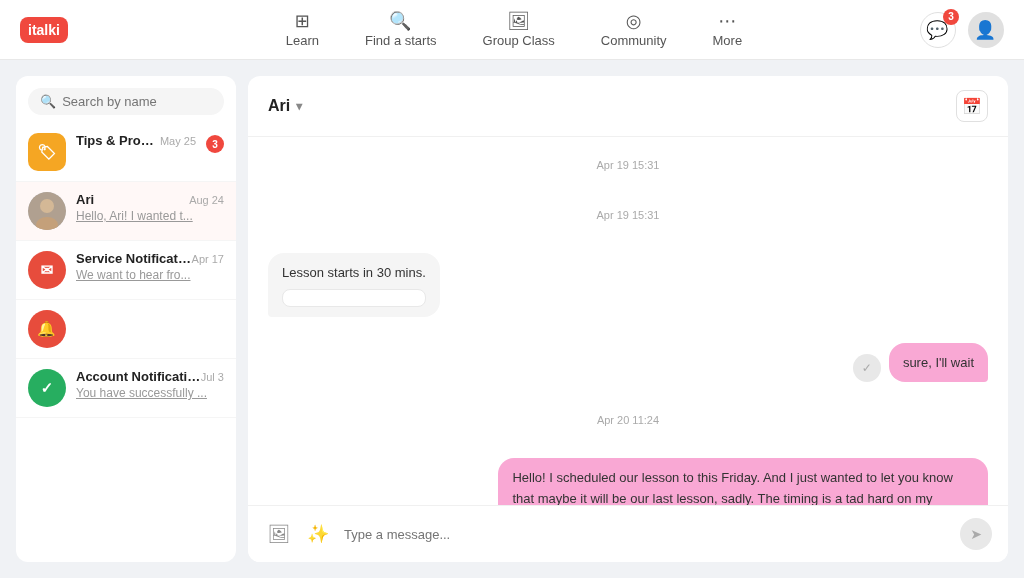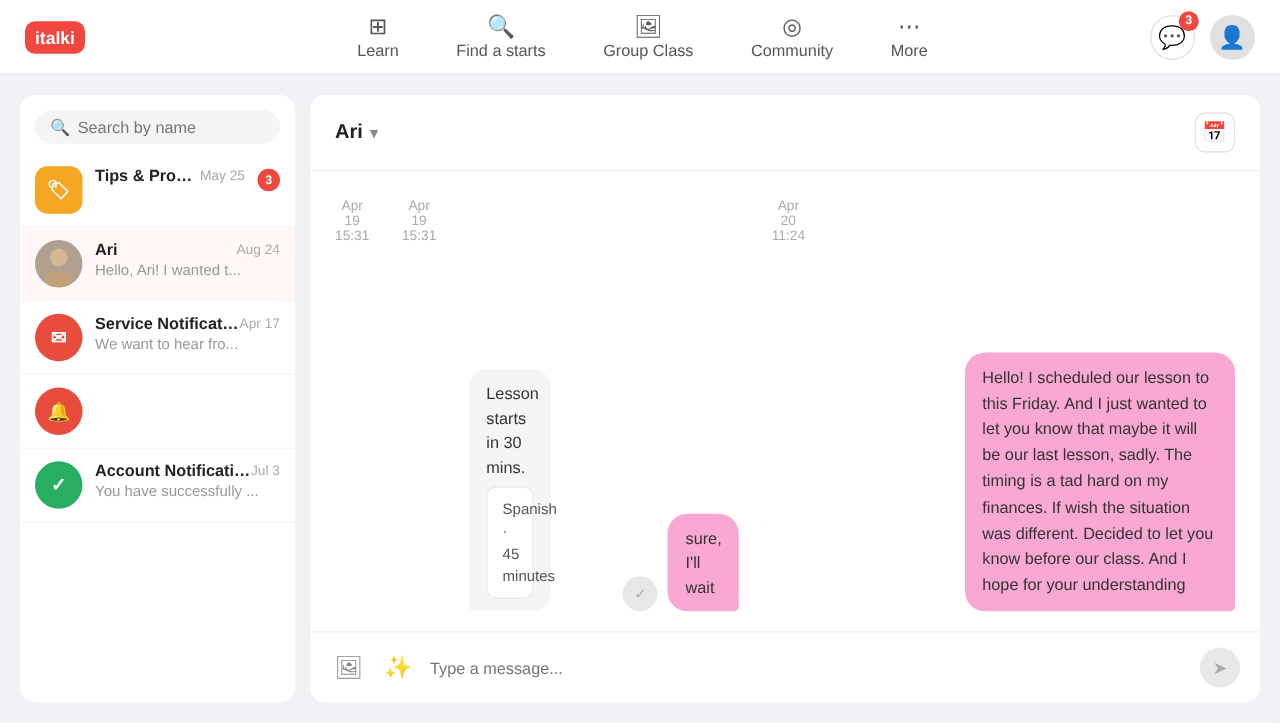--- a/index.html
+++ b/index.html
@@ -180,20 +180,21 @@
       text-overflow: ellipsis;
     }
     .conv-date { font-size: 11px; color: #aaa; flex-shrink: 0; }
     .conv-preview {
       font-size: 12px;
       color: #999;
       white-space: nowrap;
       overflow: hidden;
       text-overflow: ellipsis;
       margin-top: 2px;
+      text-decoration: underline;
     }
     .conv-badge {
       width: 18px;
       height: 18px;
       background: #f0483e;
       border-radius: 50%;
       color: #fff;
       font-size: 10px;
       font-weight: bold;
       display: flex;
@@ -256,22 +257,22 @@
       justify-content: center;
       cursor: pointer;
       font-size: 16px;
       color: #555;
     }
     .chat-messages {
       flex: 1;
       overflow-y: auto;
       padding: 16px 20px;
       display: flex;
+      flex-direction: column;
       gap: 26px;
-      justify-content: center;
     }
     .date-divider {
       text-align: center;
       font-size: 11px;
       color: #aaa;
       margin: 6px 0;
     }
     .msg-row {
       display: flex;
       align-items: flex-end;
@@ -502,21 +503,20 @@
 
       <div class="date-divider">Apr 19 15:31</div>
 
 
       <div class="date-divider">Apr 19 15:31</div>
 
       <div class="msg-row left">
         <div class="msg-bubble">
           <div>Lesson starts in 30 mins.</div>
           <div class="lesson-card">
-            <div>Spanish · 45 minutes</div>
           </div>
         </div>
       </div>
 
       <div class="msg-row right">
         <div class="msg-send-icon">✓</div>
         <div class="msg-bubble right-bubble">
           <span>sure, I'll wait</span>
         </div>
       </div>

